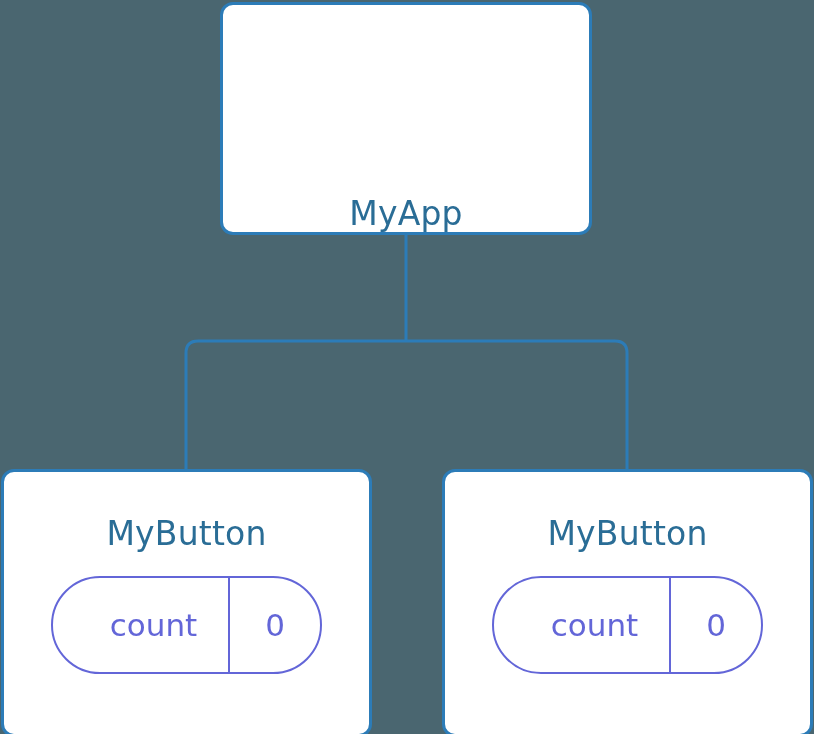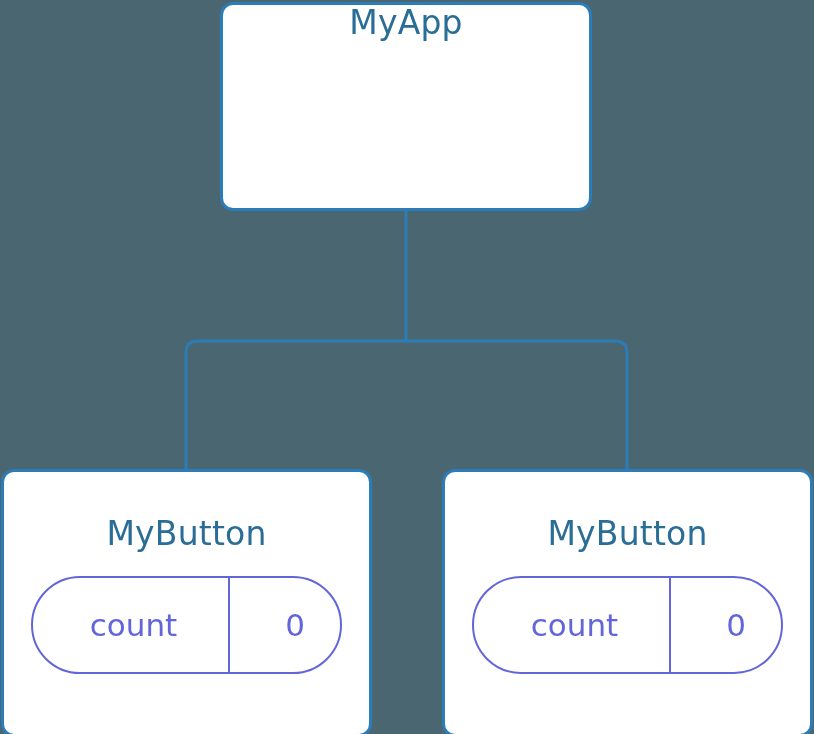--- a/index.html
+++ b/index.html
@@ -40,22 +40,22 @@
     border-radius: 13px;
     display: flex;
     flex-direction: column;
     align-items: center;
   }
 
   .node-root {
     left: 220px;
     top: 2px;
     width: 372px;
-    height: 209px;
-    justify-content: flex-start;
+    height: 233px;
+    justify-content: flex-end;
   }
 
   .node-leaf {
     top: 469px;
     width: 371px;
     height: 268px;
     justify-content: flex-start;
     padding-top: 44px;
   }
 
@@ -73,21 +73,20 @@
   
   .pill {
     margin-top: 24px;
     height: 98px;
     box-sizing: border-box;
     border: 2px solid #6366d8;
     border-radius: 49px;
     display: flex;
     align-items: stretch;
     background: #ffffff;
-    gap: 20px;
   }
 
   .pill-key,
   .pill-val {
     display: flex;
     align-items: center;
     justify-content: center;
     color: #6366d8;
     font-size: 31px;
     line-height: 1;

